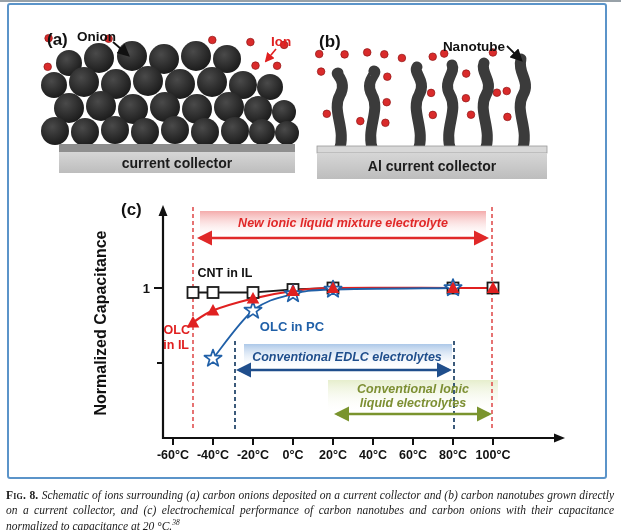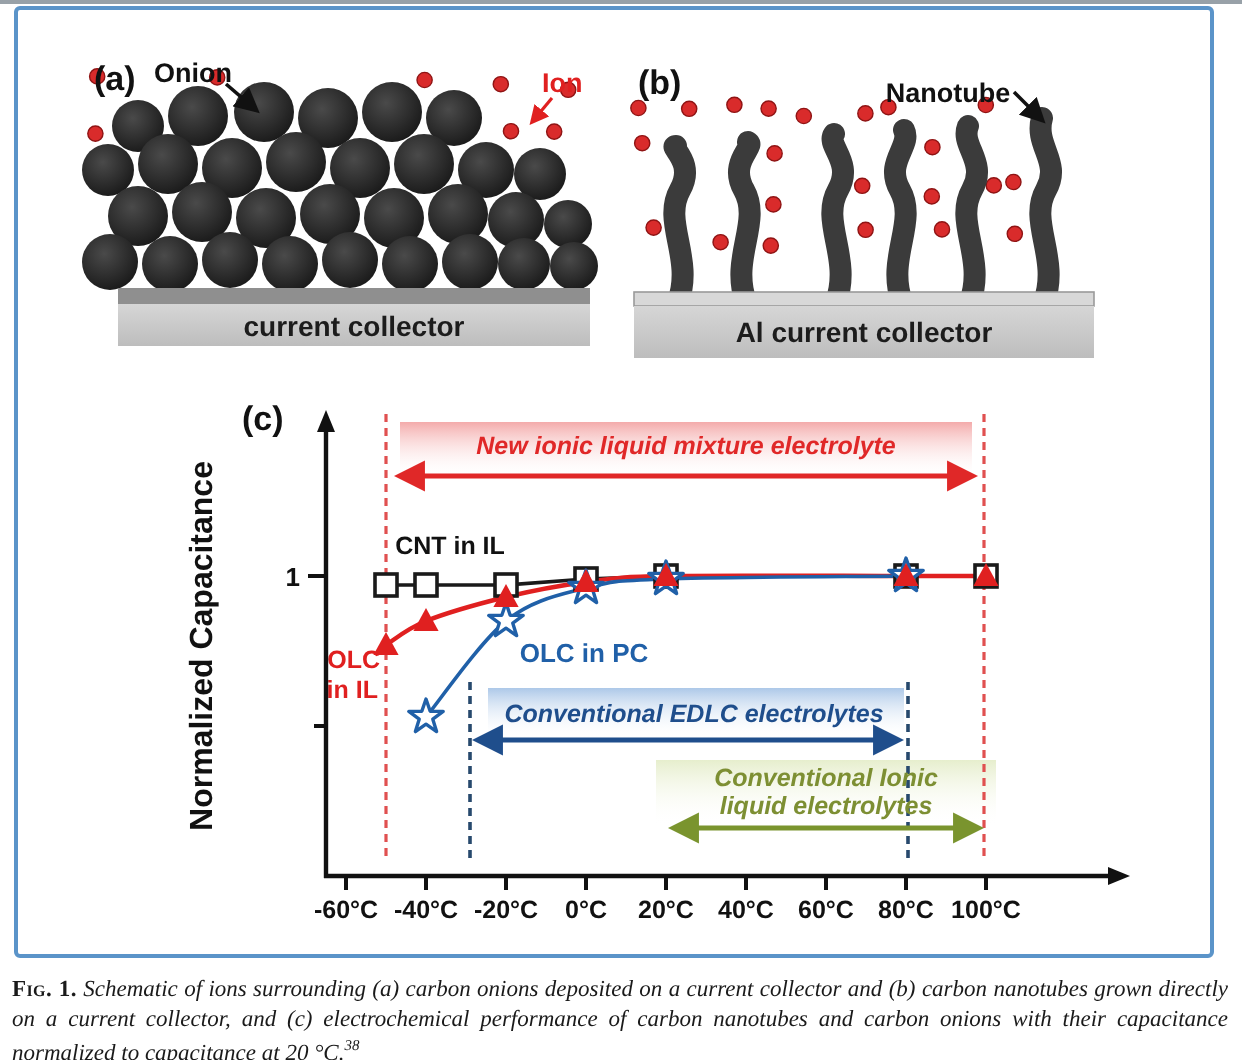--- a/index.html
+++ b/index.html
@@ -245,13 +245,13 @@
     <g id="y-ticks">
           <line x1="158" y1="362" x2="164" y2="362" stroke="#111" stroke-width="2"></line>
           <line x1="155" y1="287" x2="164" y2="287" stroke="#111" stroke-width="2"></line>
         </g>
     <text x="151" y="292" text-anchor="end" class="ytick">1</text>
     <text transform="translate(107,322) rotate(-90)" text-anchor="middle" class="ylab">Normalized Capacitance</text>
   </g>
 </svg>
 </div>
 
-<div class="caption"><span class="cap-label">Fig. 1.</span><span> Schematic of ions surrounding (a) carbon onions deposited on a current collector and (b) carbon nanotubes grown directly on a current collector, and (c) electrochemical performance of carbon nanotubes and carbon onions with their capacitance normalized to capacitance at 20 °C.</span><sup class="ref">38</sup></div>
+<div class="caption"><span class="cap-label">Fig. 8.</span><span> Schematic of ions surrounding (a) carbon onions deposited on a current collector and (b) carbon nanotubes grown directly on a current collector, and (c) electrochemical performance of carbon nanotubes and carbon onions with their capacitance normalized to capacitance at 20 °C.</span><sup class="ref">38</sup></div>
 
 </body></html>

